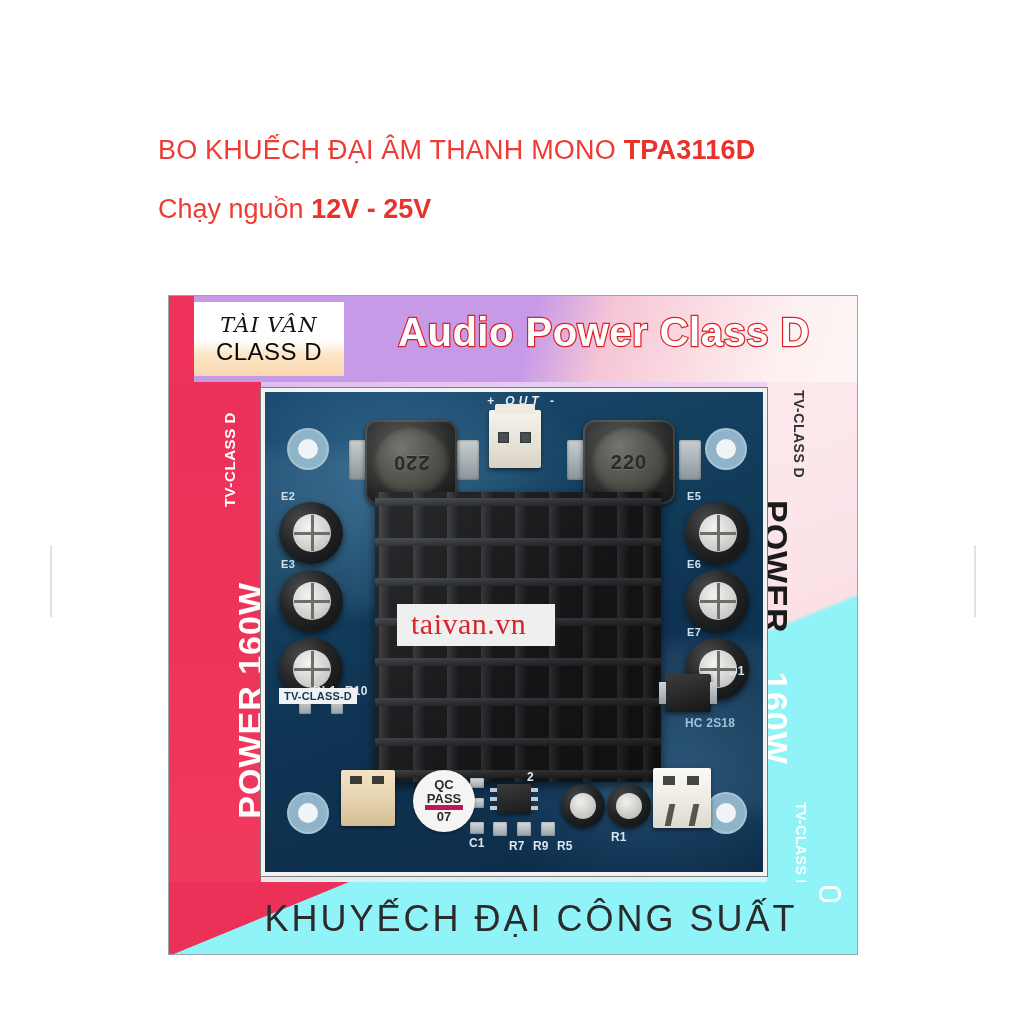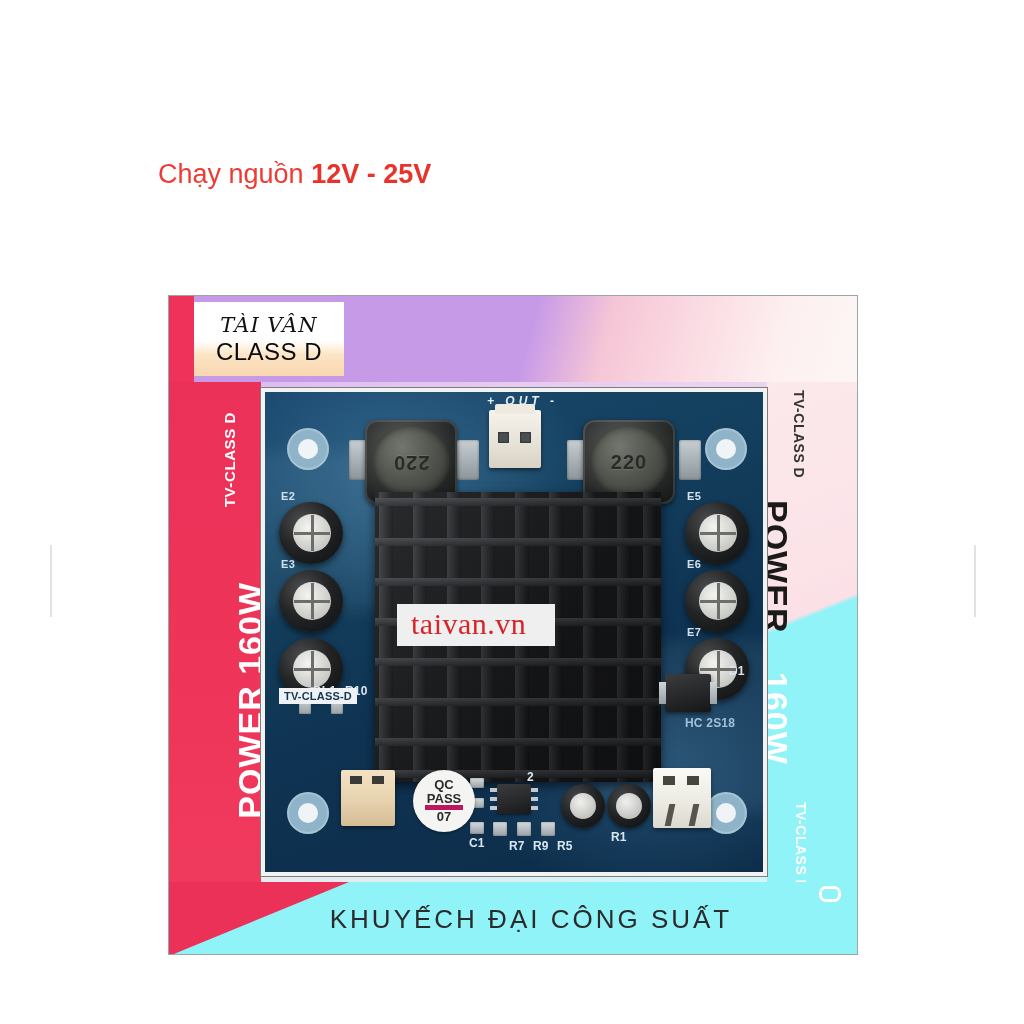--- a/index.html
+++ b/index.html
@@ -132,21 +132,21 @@
     background: #8ff3f8; overflow: hidden;
   }
   #footer-pink-tri {
     position: absolute; left: 0; top: 0; width: 180px; height: 74px;
     background: #ec3158;
     clip-path: polygon(0 0, 100% 0, 0 100%);
   }
   #footer-text {
     position: absolute; left: 0; top: 0; width: 690px; height: 74px;
     display: flex; align-items: center; justify-content: center;
-    font-size: 26px; color: #2b2b2b; letter-spacing: 3px;
+    font-size: 36px; color: #2b2b2b; letter-spacing: 3px;
     padding-left: 34px;
     white-space: nowrap;
   }
   #footer-chat-icon {
     position: absolute; right: 18px; top: 4px;
     width: 22px; height: 16px; border: 3px solid #ffffff; border-radius: 7px;
   }
 
   
   #pcb-frame {
@@ -394,33 +394,35 @@
 </style>
 </head>
 <body>
 
 <div id="page">
 
   <div class="guide-line" id="guide-left"></div>
   <div class="guide-line" id="guide-right"></div>
 
   <div id="headline">
+    <div class="line" id="line1"><span>BO KHUẾCH ĐẠI ÂM THANH MONO </span><span class="bold-red">TPA3116D</span></div>
     <div class="line" id="line2"><span>Chạy nguồn </span><span class="bold-red">12V - 25V</span></div>
   </div>
 
   <div id="promo-card">
 
     <div id="card-mid"></div>
 
     <div id="card-header">
       <div id="header-pink-strip"></div>
       <div id="logo-box">
         <div id="logo-script">TÀI VÂN</div>
         <div id="logo-classd">CLASS D</div>
       </div>
+      <div id="header-title">Audio Power Class D</div>
     </div>
 
     <div id="rail-left">
       <div class="vtext" id="rail-left-small">TV-CLASS D</div>
       <div class="vtext" id="rail-left-big">POWER 160W</div>
     </div>
 
     <div id="rail-right">
       <div class="vtext" id="rail-right-small1">TV-CLASS D</div>
       <div class="vtext" id="rail-right-big1">POWER</div>

